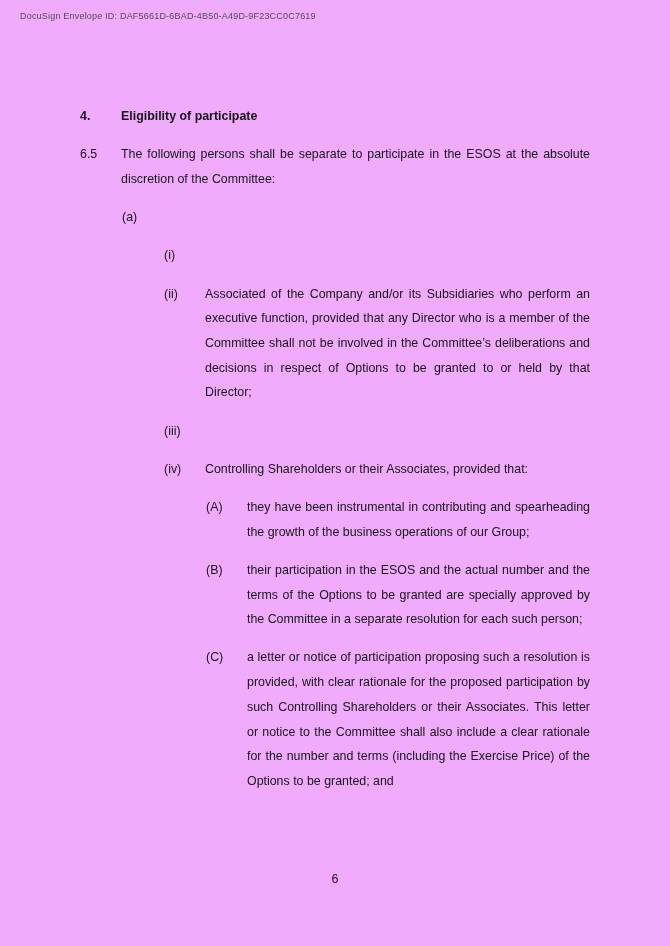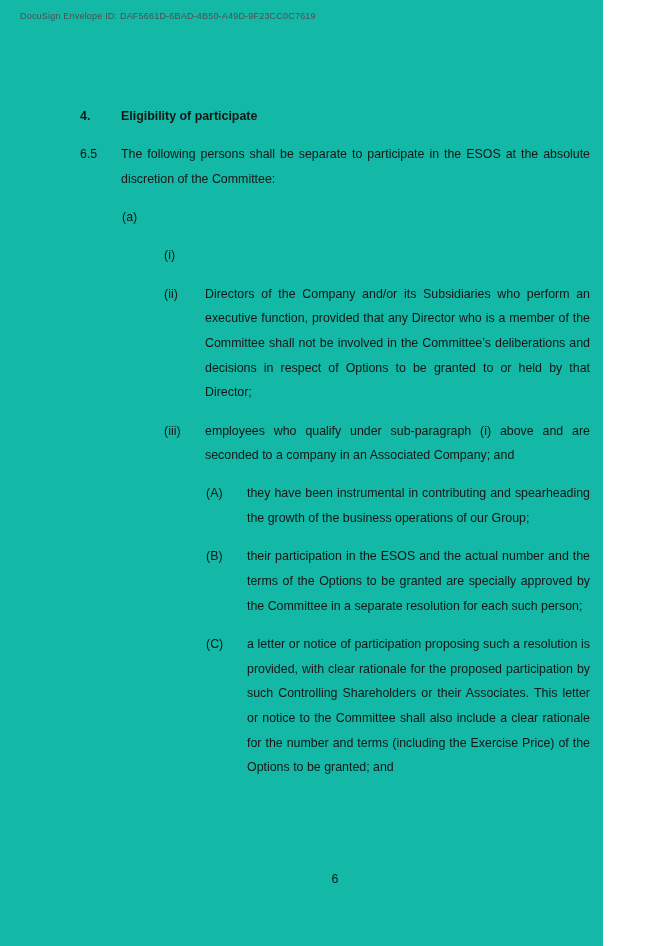--- a/index.html
+++ b/index.html
@@ -2,23 +2,23 @@
 <html><head>
 <meta charset="utf-8">
 <style>
   html, body {
     margin: 0;
     padding: 0;
     background: #ffffff;
   }
   .page {
     position: relative;
-    width: 603px;
+    width: 670px;
     height: 946px;
-    background: #14b8a6;
+    background: #f0abfc;
     font-family: "Liberation Sans", sans-serif;
     color: #161616;
     overflow: hidden;
     text-decoration: underline;
   }
   .docusign-line {
     position: absolute;
     left: 20px;
     top: 10px;
     font-size: 9px;
@@ -87,28 +87,31 @@
     <div class="clause lvl1">
       <span class="label">(a)</span>
     </div>
 
     <div class="clause lvl2">
       <span class="label">(i)</span>
     </div>
 
     <div class="clause lvl2">
       <span class="label">(ii)</span>
-      <span class="text">Directors of the Company and/or its Subsidiaries who perform an executive function, provided that any Director who is a member of the Committee shall not be involved in the Committee’s deliberations and decisions in respect of Options to be granted to or held by that Director;</span>
+      <span class="text">Associated of the Company and/or its Subsidiaries who perform an executive function, provided that any Director who is a member of the Committee shall not be involved in the Committee’s deliberations and decisions in respect of Options to be granted to or held by that Director;</span>
     </div>
 
     <div class="clause lvl2">
       <span class="label">(iii)</span>
-      <span class="text">employees who qualify under sub-paragraph (i) above and are seconded to a company in an Associated Company; and</span>
     </div>
 
+    <div class="clause lvl2">
+      <span class="label">(iv)</span>
+      <span class="text">Controlling Shareholders or their Associates, provided that:</span>
+    </div>
 
     <div class="clause lvl3">
       <span class="label">(A)</span>
       <span class="text">they have been instrumental in contributing and spearheading the growth of the business operations of our Group;</span>
     </div>
 
     <div class="clause lvl3">
       <span class="label">(B)</span>
       <span class="text">their participation in the ESOS and the actual number and the terms of the Options to be granted are specially approved by the Committee in a separate resolution for each such person;</span>
     </div>

